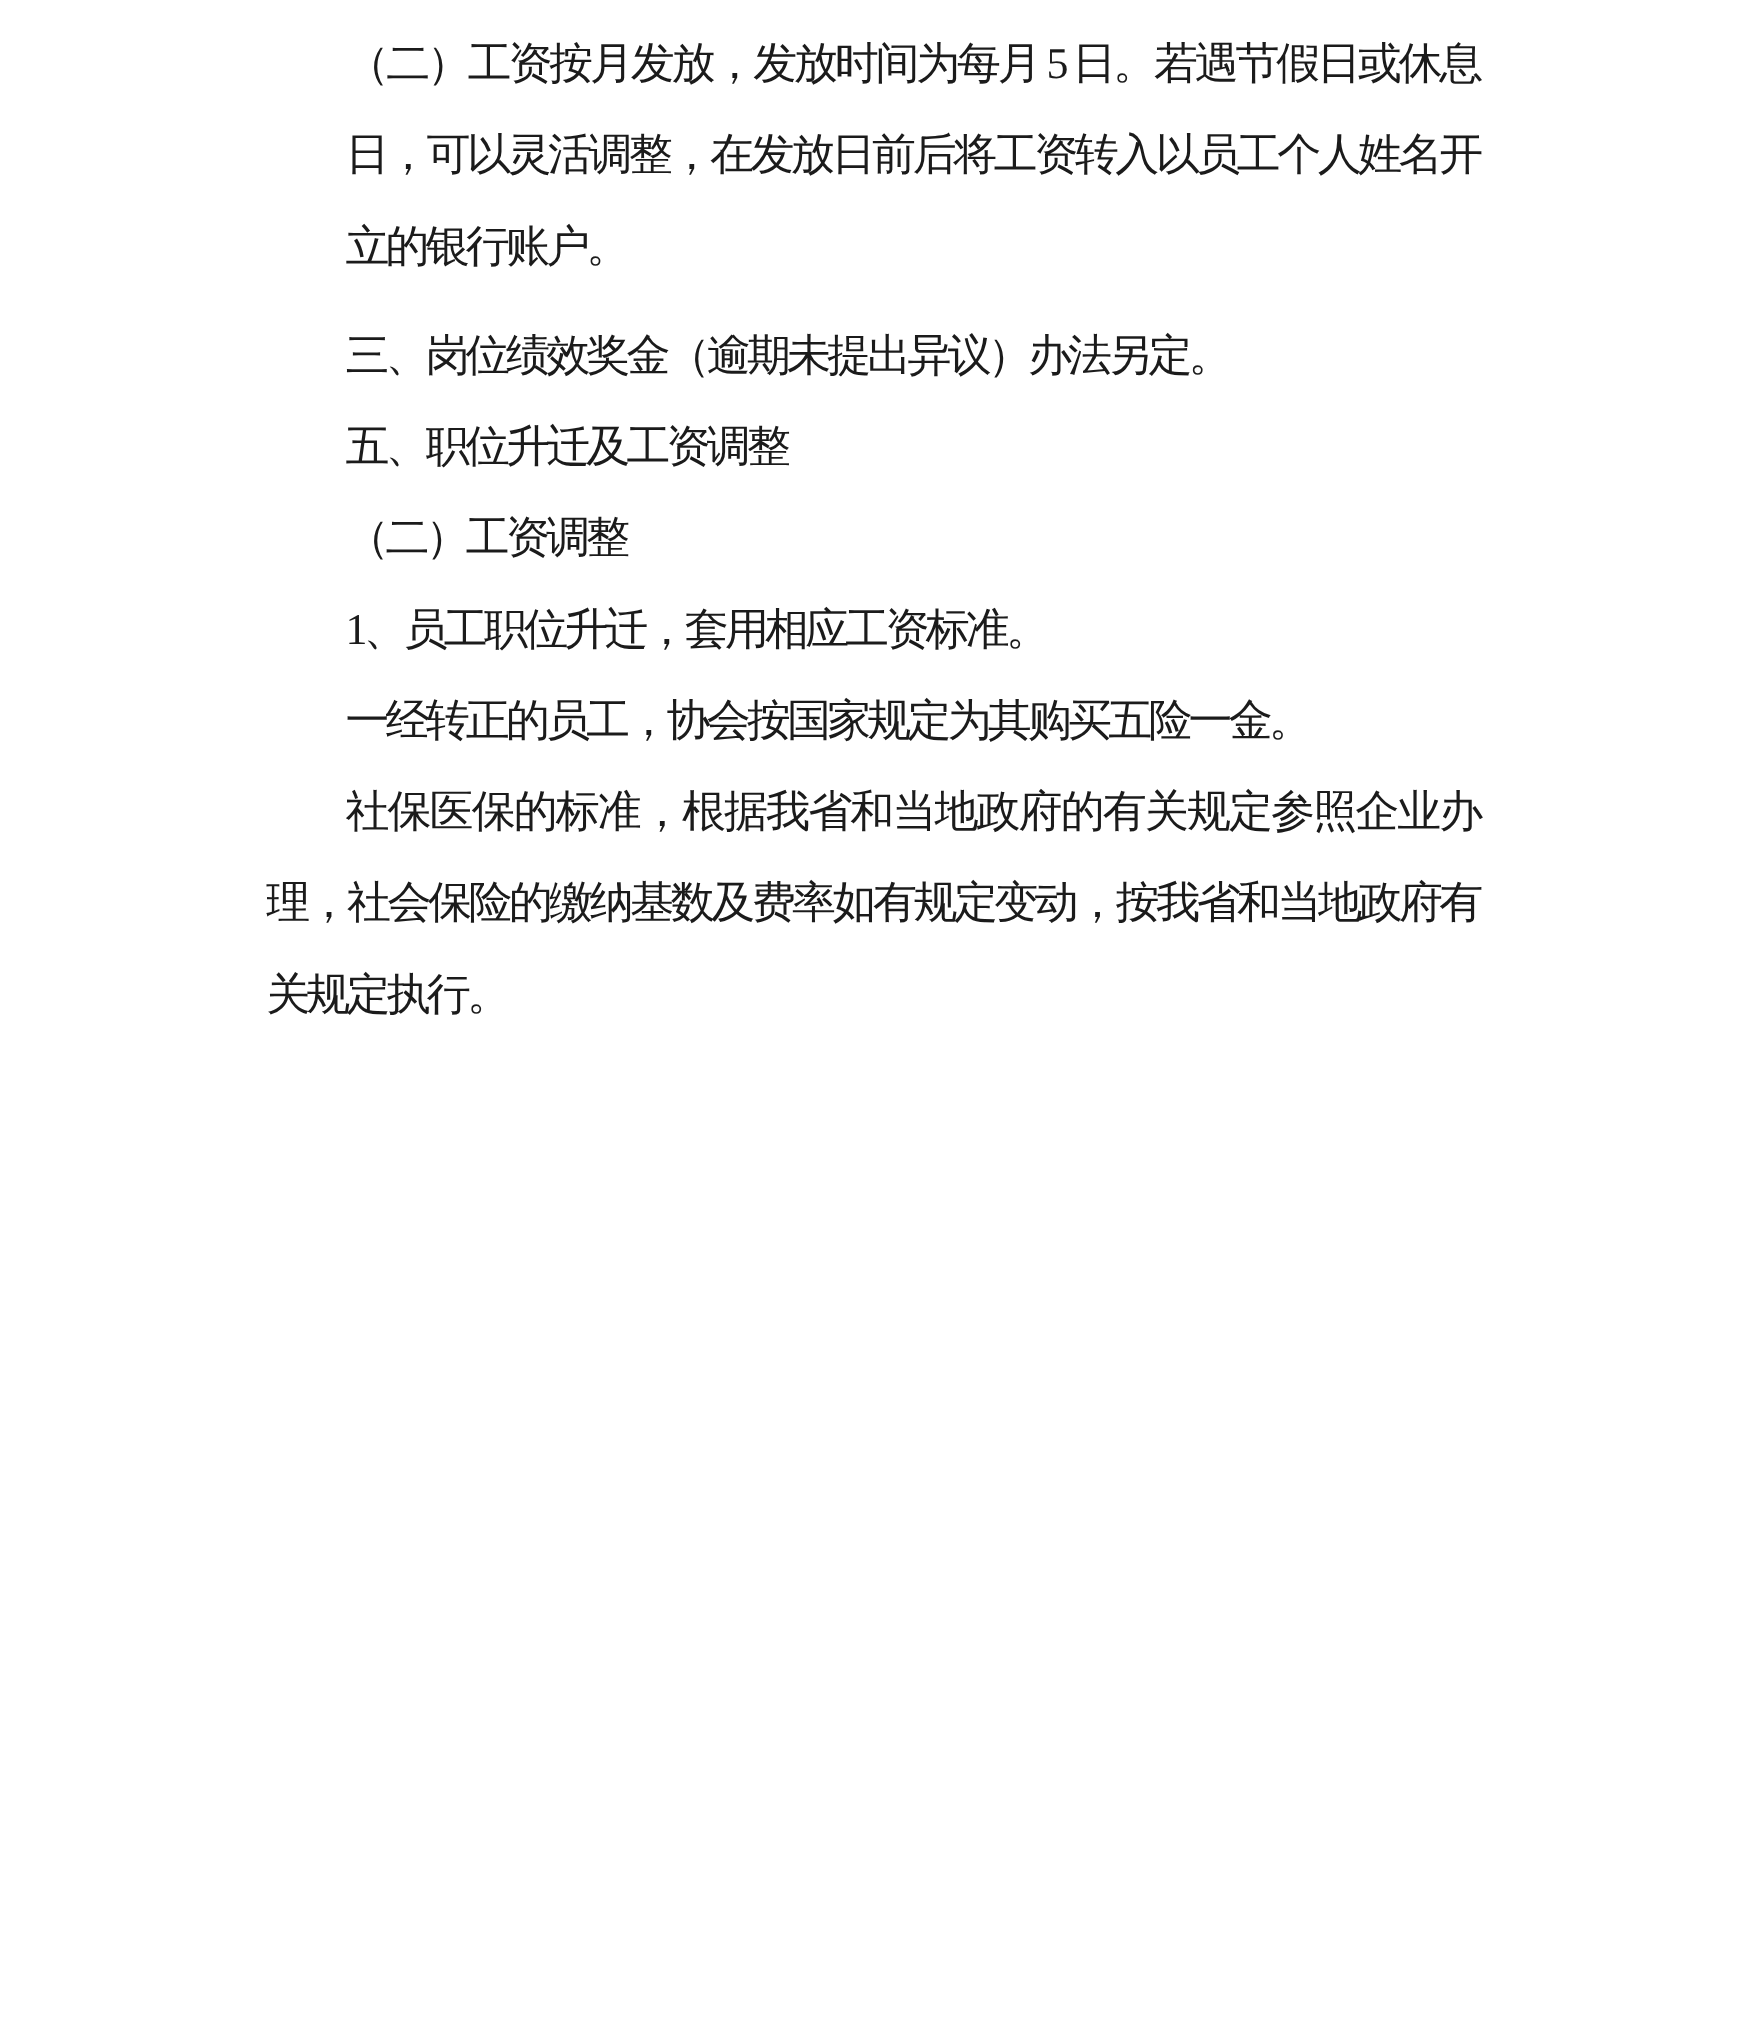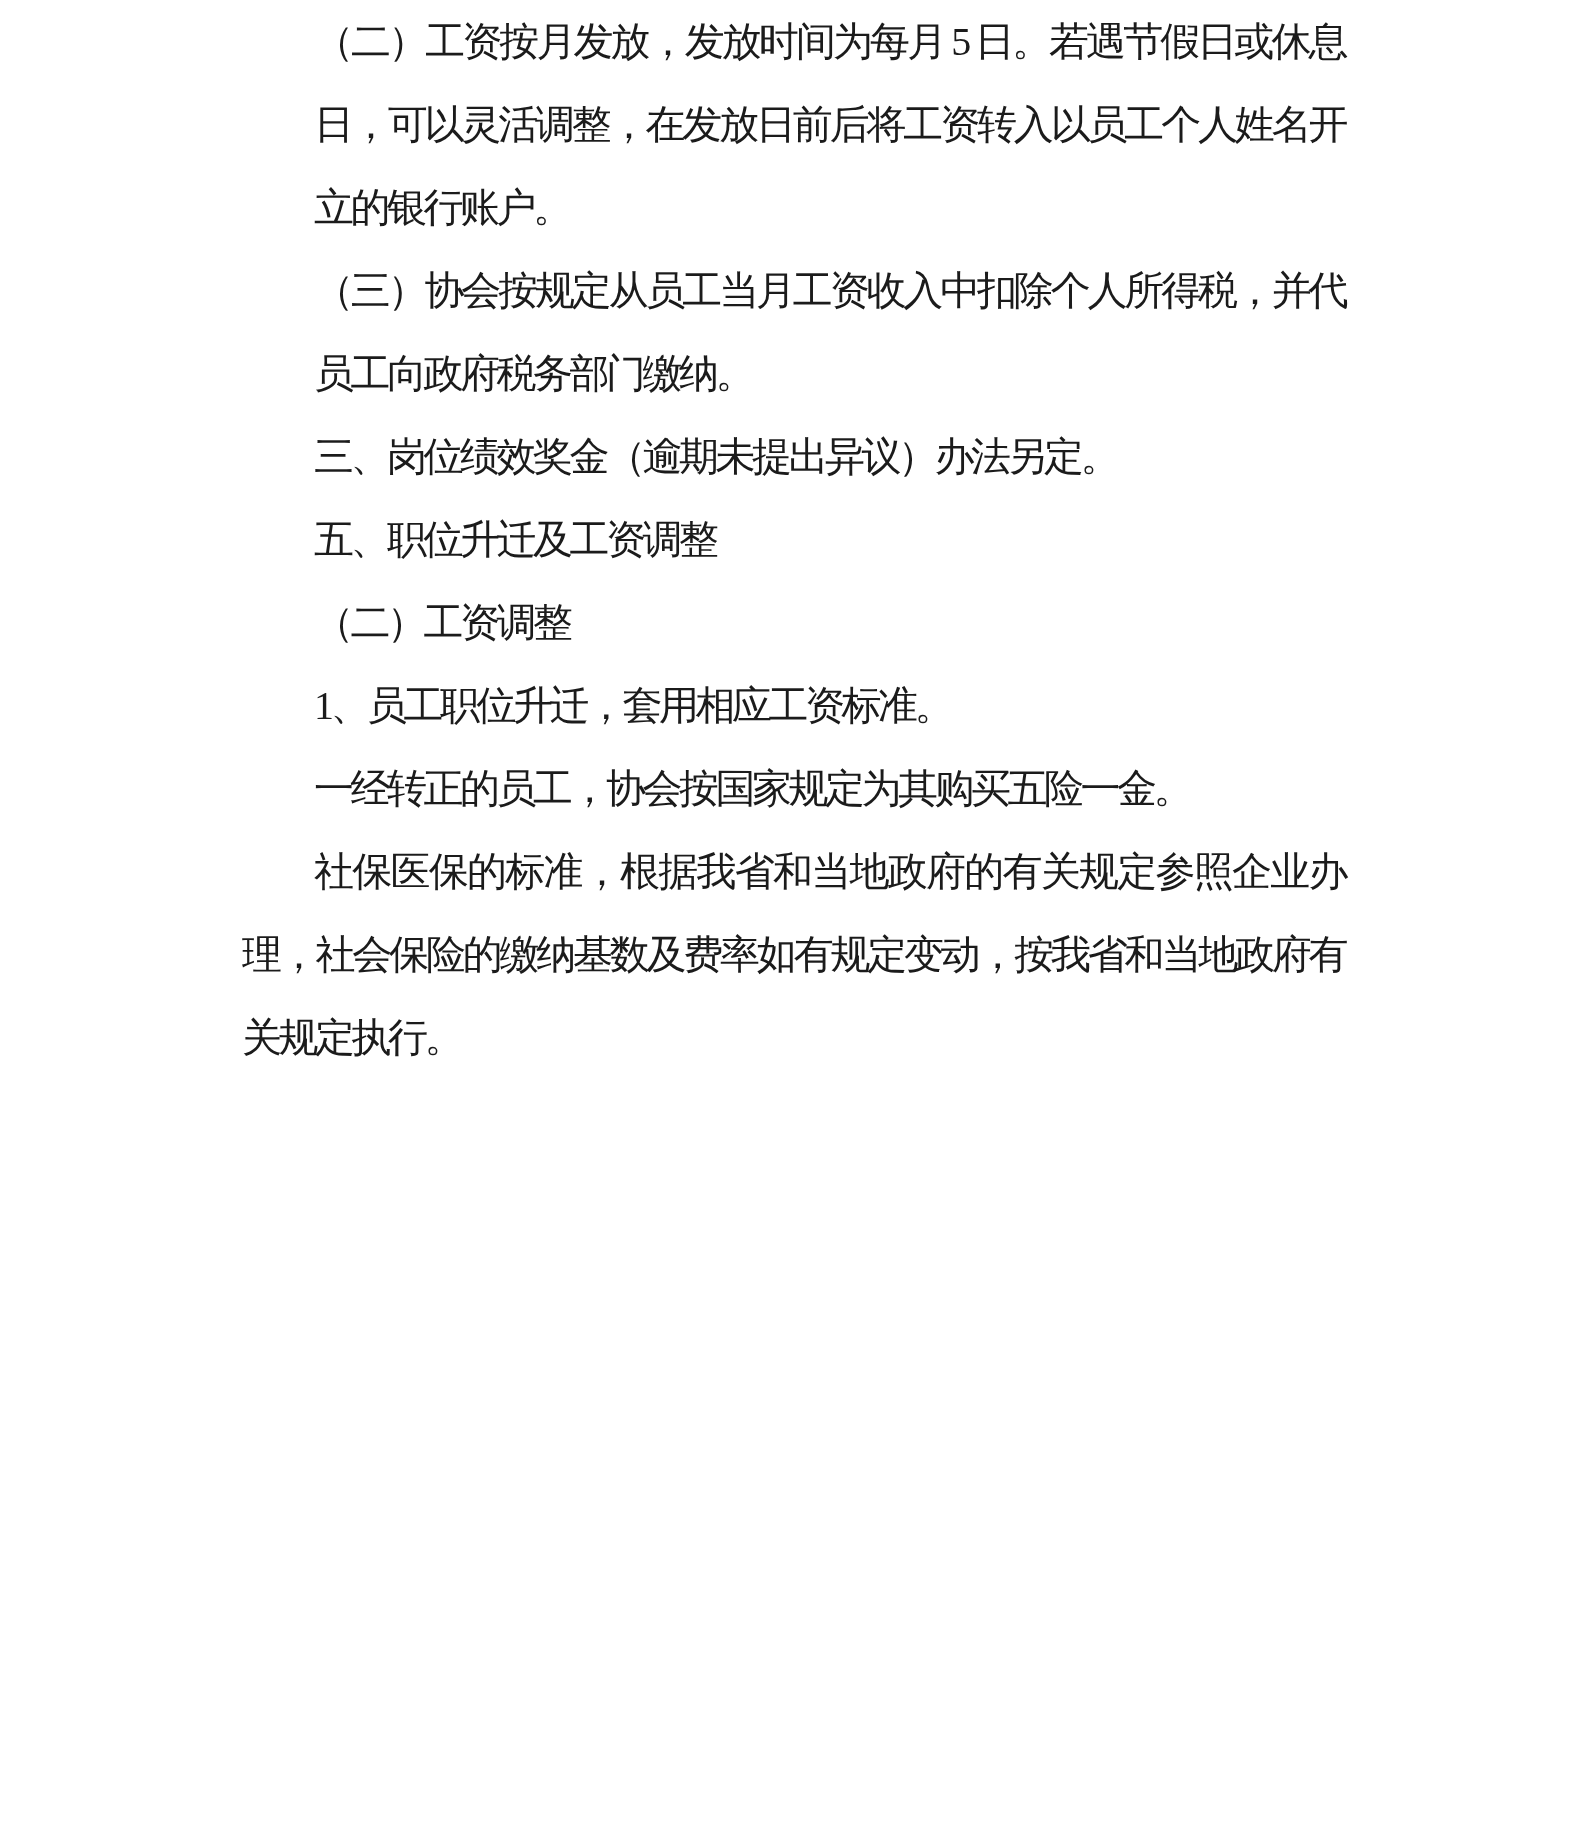--- a/index.html
+++ b/index.html
@@ -25,31 +25,30 @@
     text-align: justify;
     text-justify: inter-ideograph;
     line-break: strict;
     word-break: normal;
   }
   .doc p {
     margin: 0;
     padding: 0;
   }
   
-  p.hang { margin-left: 72px; }
+  p.hang { margin-left: 72px; margin-top: 16px; }
   
   p.ind { text-indent: 72px; }
   
   p.ind-sm { text-indent: 51px; }
 </style>
 </head>
 <body>
 
 <div class="doc">
   <p class="hang">（二）工资按月发放，发放时间为每月 5 日。若遇节假日或休息日，可以灵活调整，在发放日前后将工资转入以员工个人姓名开立的银行账户。</p>
-  <p class="hang">（三）协会按规定从员工当月工资收入中扣除个人所得税，并代员工向政府税务部门缴纳。</p>
   <p class="hang">三、岗位绩效奖金（逾期未提出异议）办法另定。</p>
   <p class="ind">五、职位升迁及工资调整</p>
   <p class="ind">（二）工资调整</p>
   <p class="ind">1、员工职位升迁，套用相应工资标准。</p>
   <p class="ind">一经转正的员工，协会按国家规定为其购买五险一金。</p>
   <p class="ind">社保医保的标准，根据我省和当地政府的有关规定参照企业办理，社会保险的缴纳基数及费率如有规定变动，按我省和当地政府有关规定执行。</p>
 </div>
 
 </body></html>

